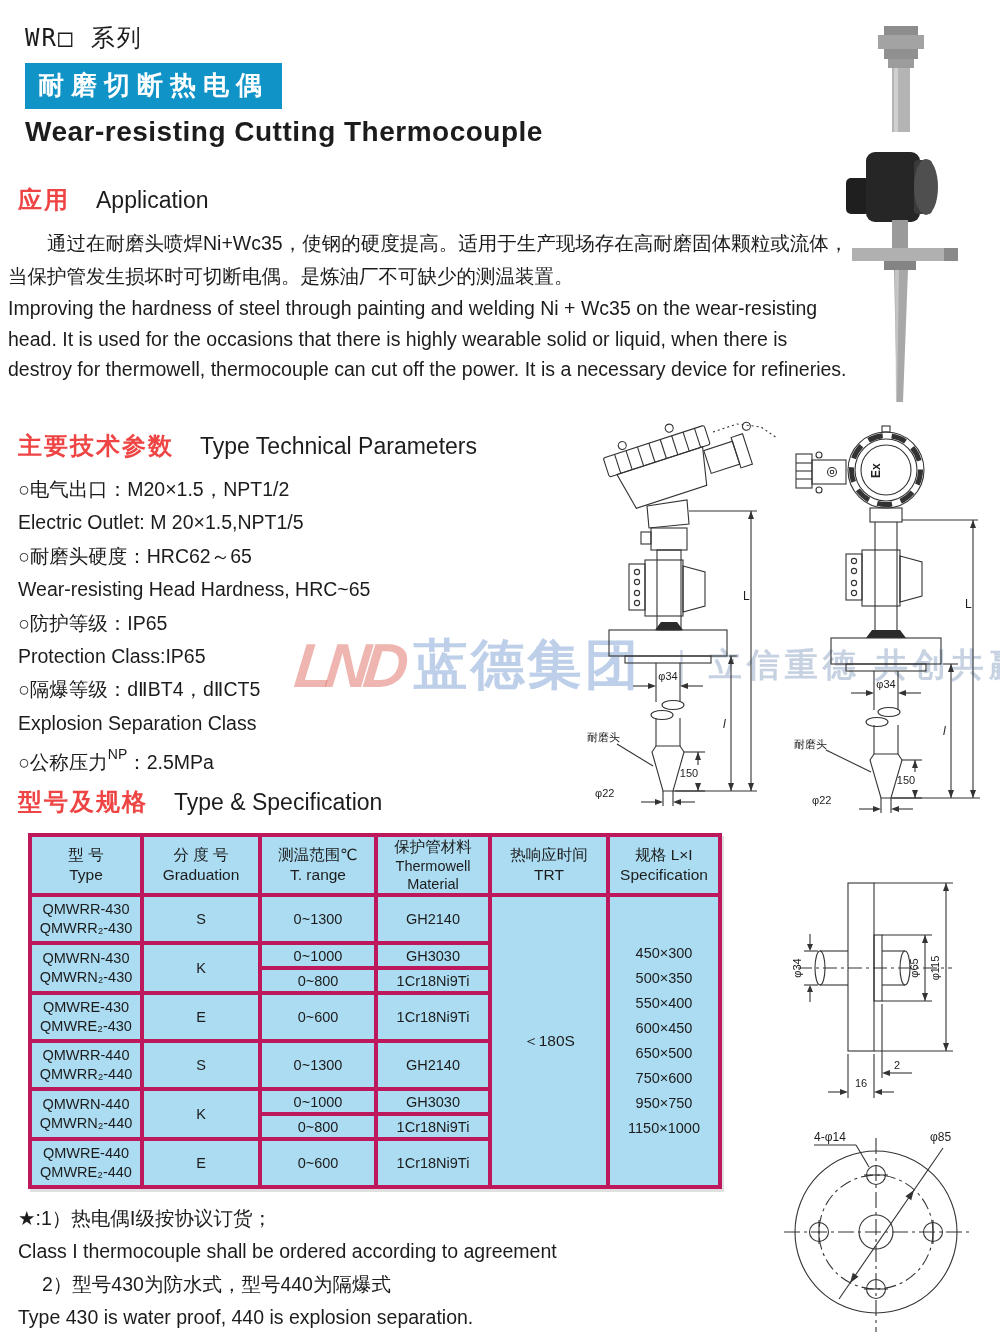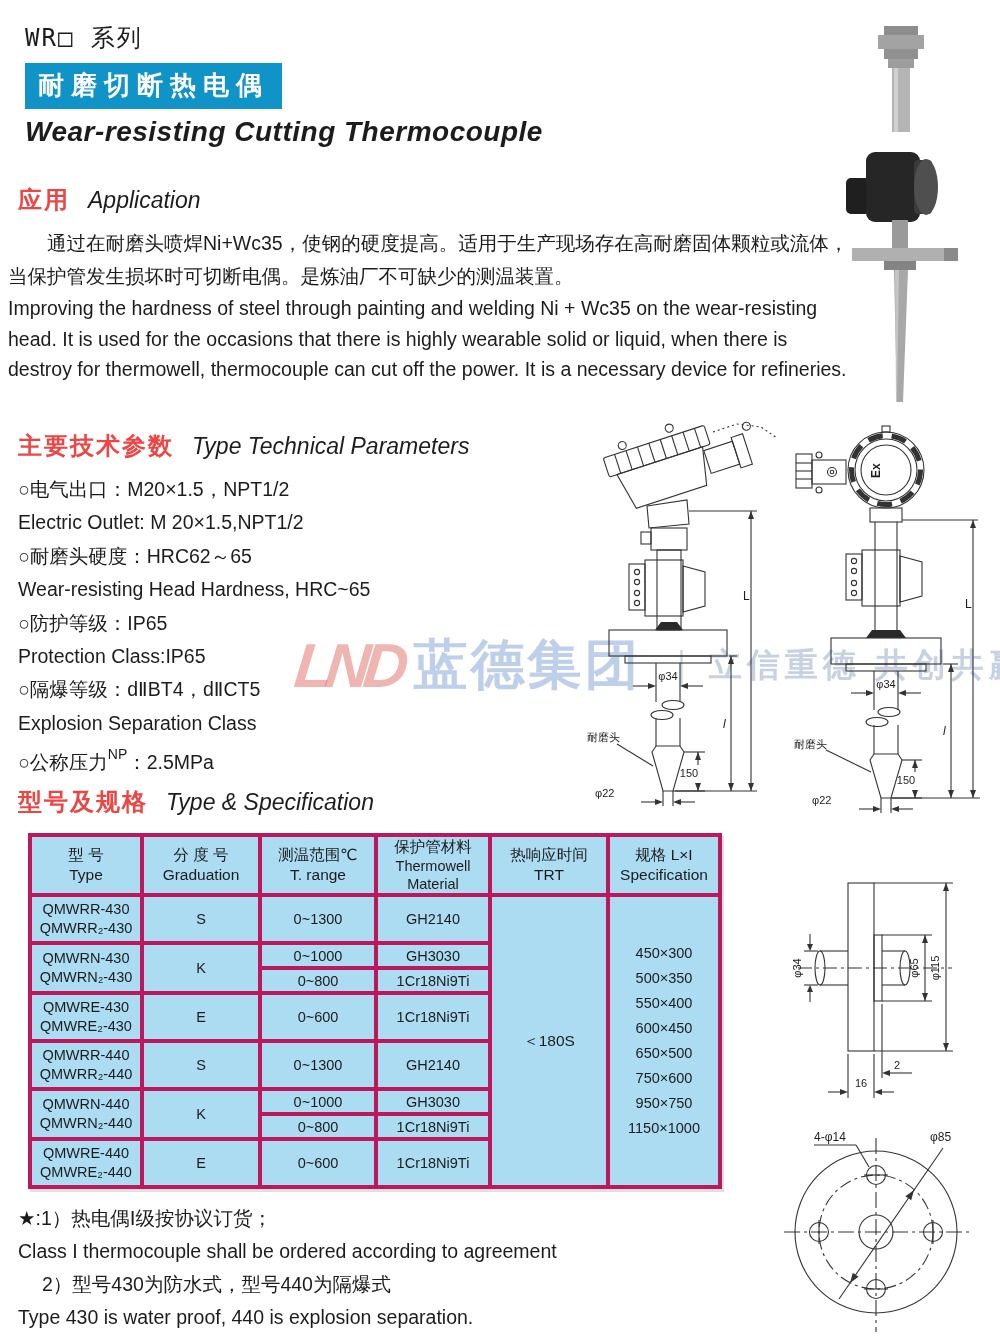--- a/index.html
+++ b/index.html
@@ -2,24 +2,24 @@
 <html><head>
 <meta charset="utf-8">
 <style>
   html,body{margin:0;padding:0;background:#e8e8e8;}
   .page{position:relative;width:1000px;height:1336px;background:#ffffff;overflow:hidden;
         font-family:"Liberation Sans","DejaVu Sans",sans-serif;color:#1c1c1c;}
   .abs{position:absolute;}
   .series{left:25px;top:22px;font-size:24px;letter-spacing:2px;font-family:"DejaVu Sans Mono","Liberation Sans",sans-serif;}
   .badge{left:25px;top:63px;background:#1093c6;color:#fff;font-size:26px;font-weight:bold;
          padding:5px 13px 6px 13px;letter-spacing:7px;}
-  .title{left:25px;top:116px;font-size:28px;font-weight:bold;letter-spacing:.5px;font-style:italic;}
+  .title{left:25px;top:116px;font-size:28px;font-weight:bold;letter-spacing:.5px;}
   .sec{white-space:nowrap;}
   .sec .zh{color:#ef4444;font-weight:bold;font-size:24px;letter-spacing:2px;}
-  .sec .en{color:#1d1d1d;font-size:23px;margin-left:18px;font-style:italic;}
+  .sec .en{color:#1d1d1d;font-size:23px;margin-left:26px;}
   .para-zh{left:8px;top:227px;width:845px;font-size:19.5px;line-height:33px;text-indent:2em;}
   .para-en{left:8px;top:293px;width:845px;font-size:19.5px;line-height:30.5px;}
   .params{left:18px;top:473px;width:560px;font-size:19.5px;line-height:33.4px;}
   .params sup{font-size:14px;position:relative;top:-2px;}
   .wm{left:295px;top:629px;white-space:nowrap;pointer-events:none;display:flex;align-items:center;}
   .wm-logo{font-size:62px;font-weight:900;font-style:italic;color:rgba(217,79,67,.42);letter-spacing:-7px;transform:skewX(-6deg);}
   .wm-name{font-size:54px;font-weight:900;color:rgba(124,160,212,.5);letter-spacing:3px;margin-left:12px;}
   .wm-div{font-size:36px;color:rgba(150,170,200,.55);margin:0 10px 0 22px;}
   .wm-slogan{font-size:33px;color:rgba(160,178,205,.6);letter-spacing:5px;font-weight:bold;}
   .tblwrap{left:28px;top:833px;}
@@ -79,21 +79,21 @@
     <span class="zh">应用</span><span class="en">Application</span>
   </div>
   <div class="abs para-zh">通过在耐磨头喷焊Ni+Wc35，使钢的硬度提高。适用于生产现场存在高耐磨固体颗粒或流体，当保护管发生损坏时可切断电偶。是炼油厂不可缺少的测温装置。</div>
   <div class="abs para-en">Improving the hardness of steel through painting and welding Ni + Wc35 on the wear-resisting head. It is used for the occasions that there is highly wearable solid or liquid, when there is destroy for thermowell, thermocouple can cut off the power. It is a necessary device for refineries.</div>
 
   <div class="abs sec" style="left:18px;top:430px">
     <span class="zh">主要技术参数</span><span class="en">Type Technical Parameters</span>
   </div>
   <div class="abs params">
     <div>○电气出口：M20×1.5，NPT1/2</div>
-    <div>Electric Outlet: M 20×1.5,NPT1/2</div>
+    <div>Electric Outlet: M 20×1.5,NPT1/5</div>
     <div>○耐磨头硬度：HRC62～65</div>
     <div>Wear-resisting Head Hardness, HRC~65</div>
     <div>○防护等级：IP65</div>
     <div>Protection Class:IP65</div>
     <div>○隔爆等级：dⅡBT4，dⅡCT5</div>
     <div>Explosion Separation Class</div>
     <div>
       <span>○公称压力</span><sup>NP</sup><span>：2.5MPa</span>
     </div>
   </div>

